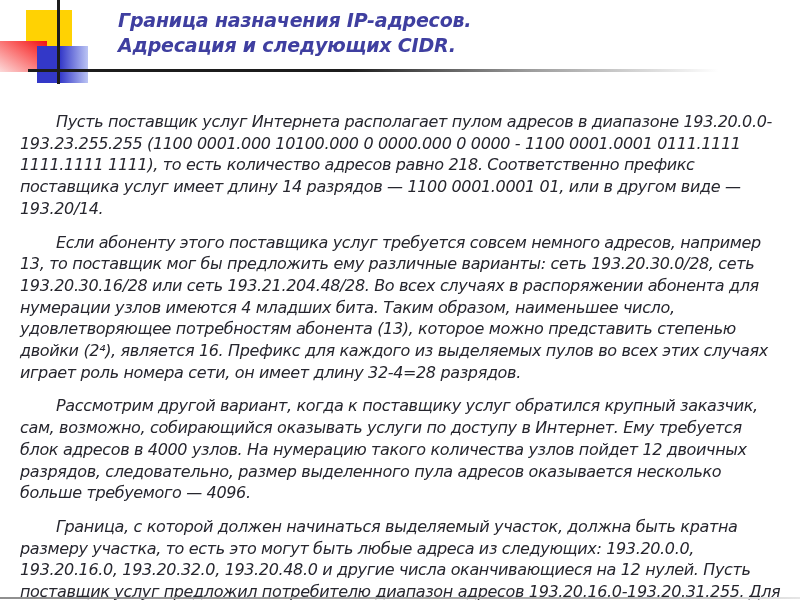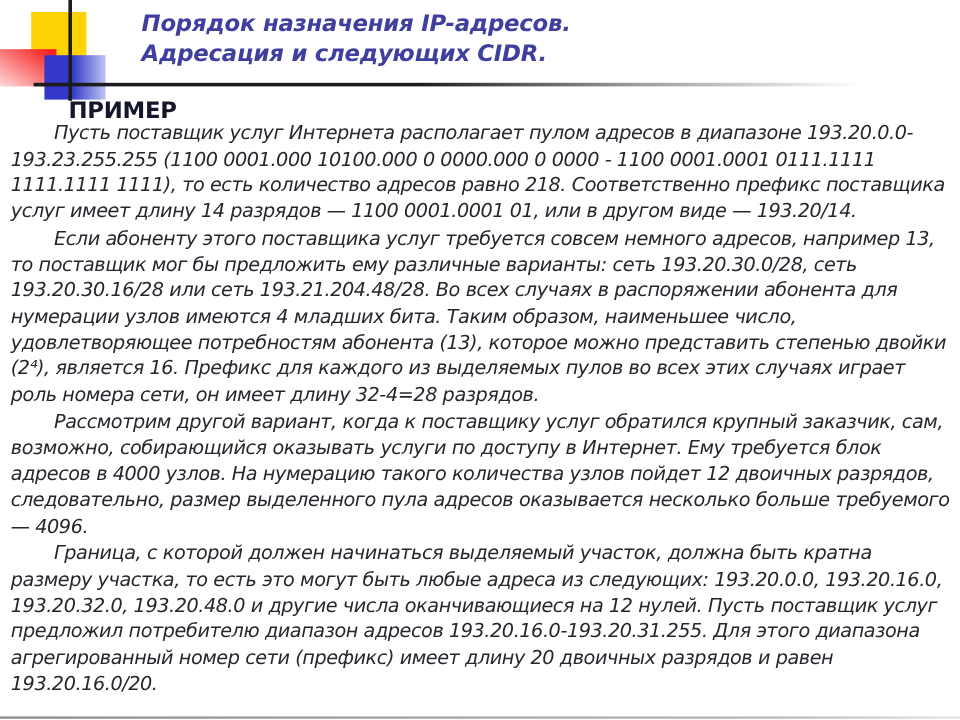--- a/index.html
+++ b/index.html
@@ -32,41 +32,40 @@
   
   .example{
     position:absolute;left:57px;top:81px;
     font-size:19px;font-weight:bold;color:#15152e;letter-spacing:-0.2px;
   }
   .body-text{
     position:absolute;left:8px;top:99px;width:786px;
     font-size:16px;font-style:italic;color:#26262e;
     line-height:21.7px;letter-spacing:-0.35px;
   }
-  .body-text p{margin:1px;text-indent:36px;}
+  .body-text p{margin:12px;text-indent:36px;}
 </style>
 </head>
 <body>
 
 <div class="slide">
 
   <div class="decoration">
     <div class="sq sq-yellow"></div>
     <div class="sq sq-red"></div>
     <div class="sq sq-blue"></div>
     <div class="vline"></div>
     <div class="hline"></div>
   </div>
 
   <div class="title">
-    <div>Порядок назначения IP-адресов.</div>
+    <div>Граница назначения IP-адресов.</div>
     <div>Адресация и следующих CIDR.</div>
   </div>
 
-  <div class="example">ПРИМЕР</div>
 
   <div class="body-text">
     <p>Пусть поставщик услуг Интернета располагает пулом адресов в диапазоне 193.20.0.0-193.23.255.255 (1100 0001.000 10100.000 0 0000.000 0 0000 - 1100 0001.0001 0111.1111 1111.1111 1111), то есть количество адресов равно 218. Соответственно префикс поставщика услуг имеет длину 14 разрядов — 1100 0001.0001 01, или в другом виде — 193.20/14.</p>
     <p>Если абоненту этого поставщика услуг требуется совсем немного адресов, например 13, то поставщик мог бы предложить ему различные варианты: сеть 193.20.30.0/28, сеть 193.20.30.16/28 или сеть 193.21.204.48/28. Во всех случаях в распоряжении абонента для нумерации узлов имеются 4 младших бита. Таким образом, наименьшее число, удовлетворяющее потребностям абонента (13), которое можно представить степенью двойки (2⁴), является 16. Префикс для каждого из выделяемых пулов во всех этих случаях играет роль номера сети, он имеет длину 32-4=28 разрядов.</p>
     <p>Рассмотрим другой вариант, когда к поставщику услуг обратился крупный заказчик, сам, возможно, собирающийся оказывать услуги по доступу в Интернет. Ему требуется блок адресов в 4000 узлов. На нумерацию такого количества узлов пойдет 12 двоичных разрядов, следовательно, размер выделенного пула адресов оказывается несколько больше требуемого — 4096.</p>
     <p>Граница, с которой должен начинаться выделяемый участок, должна быть кратна размеру участка, то есть это могут быть любые адреса из следующих: 193.20.0.0, 193.20.16.0, 193.20.32.0, 193.20.48.0 и другие числа оканчивающиеся на 12 нулей. Пусть поставщик услуг предложил потребителю диапазон адресов 193.20.16.0-193.20.31.255. Для этого диапазона агрегированный номер сети (префикс) имеет длину 20 двоичных разрядов и равен 193.20.16.0/20.</p>
   </div>
 
   <div class="bottom-rule"></div>
 

